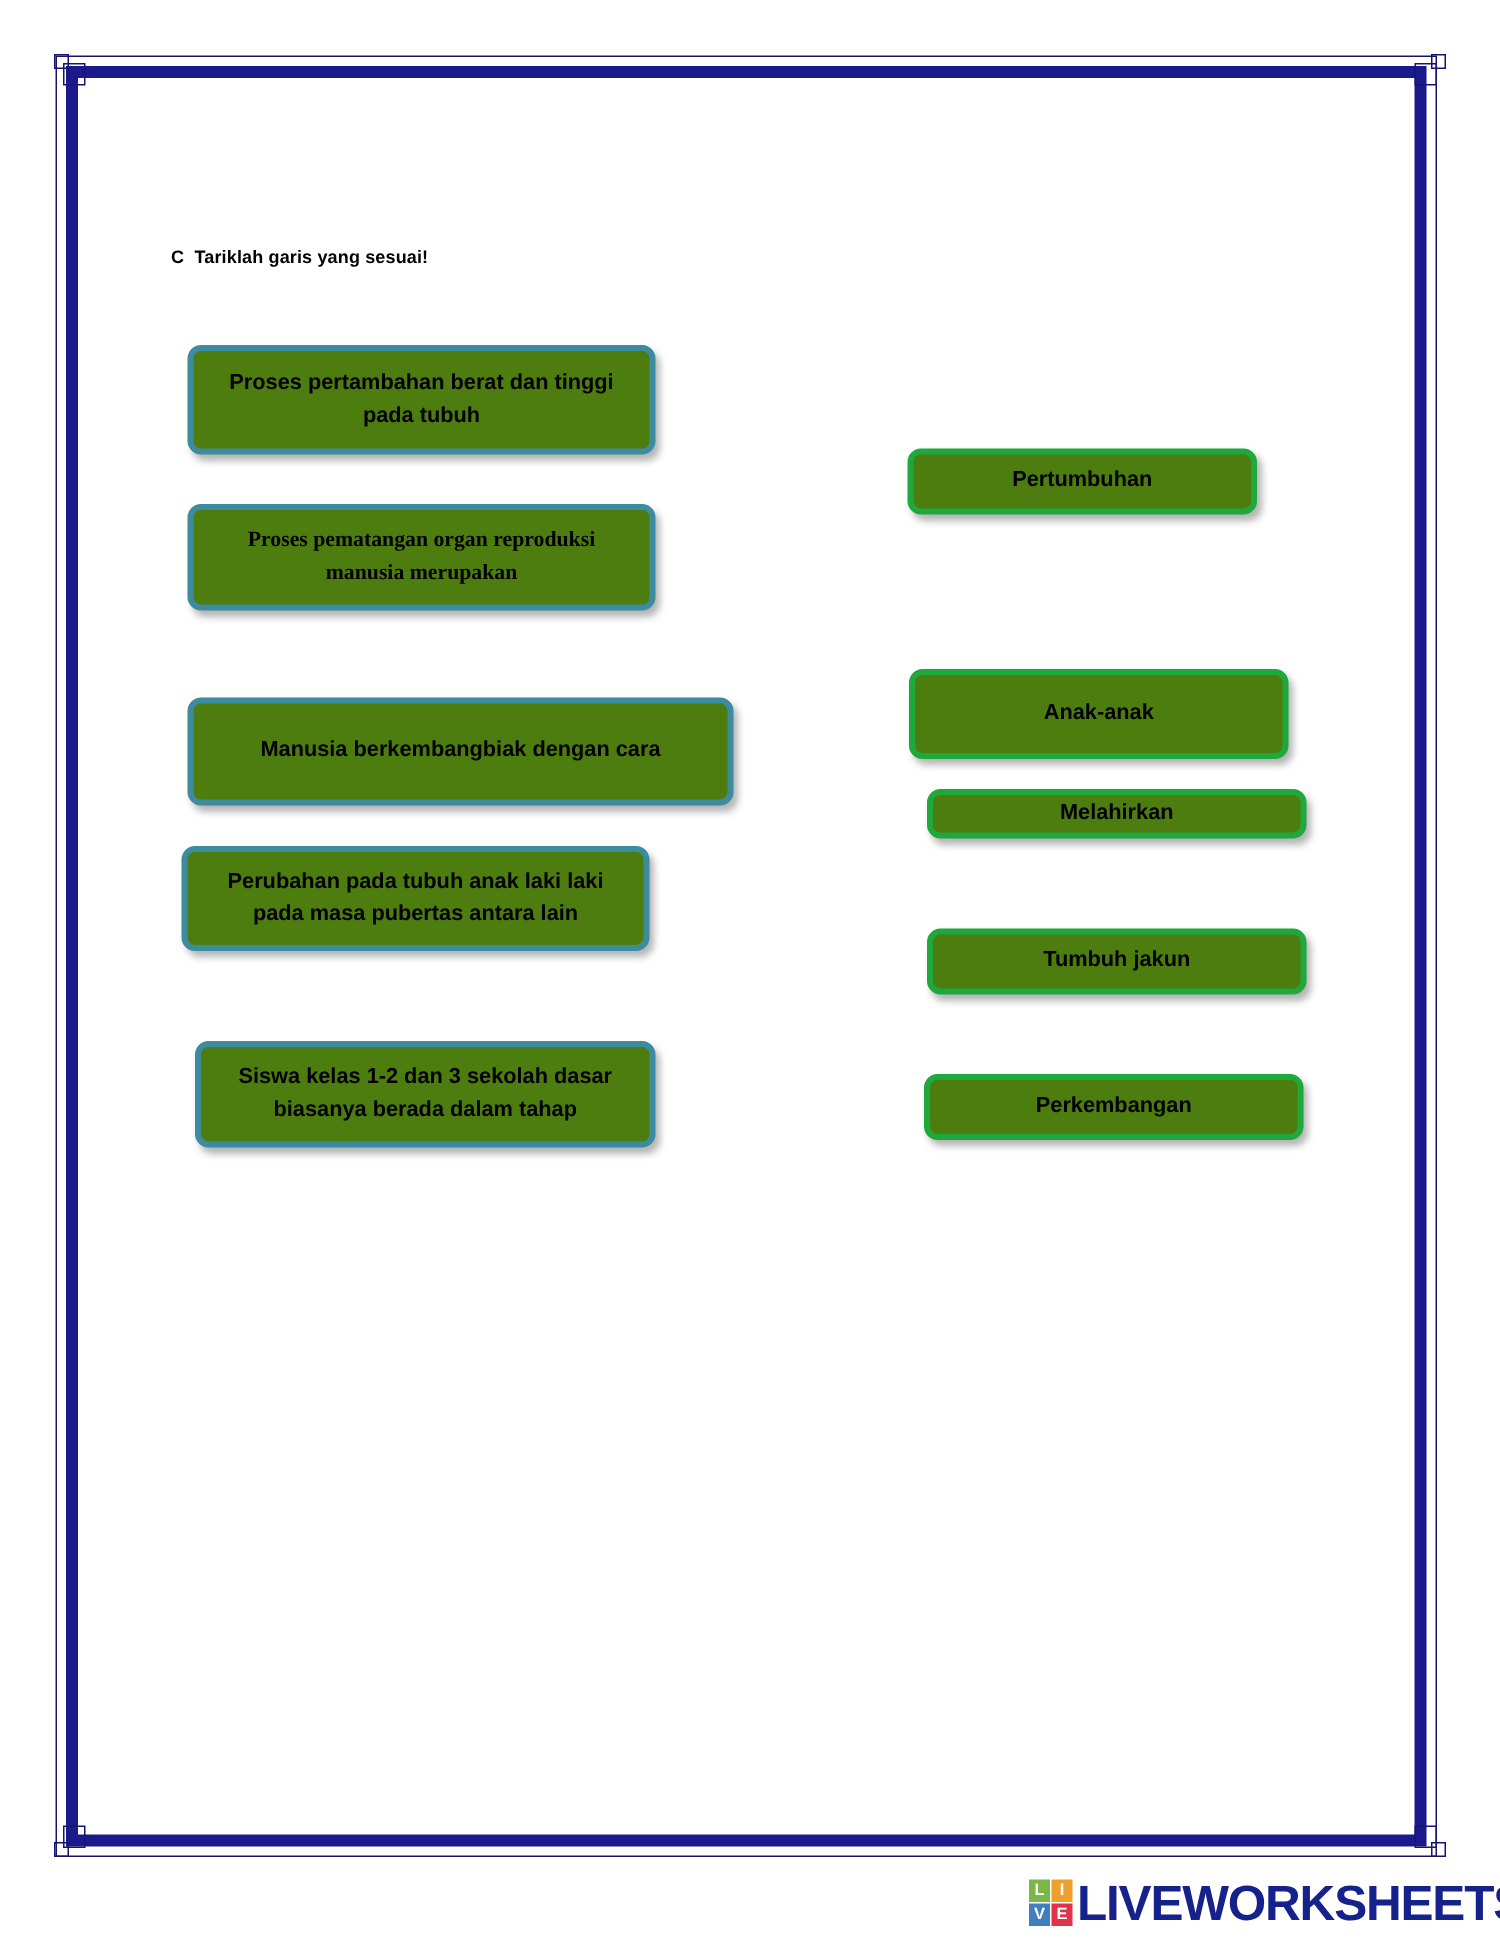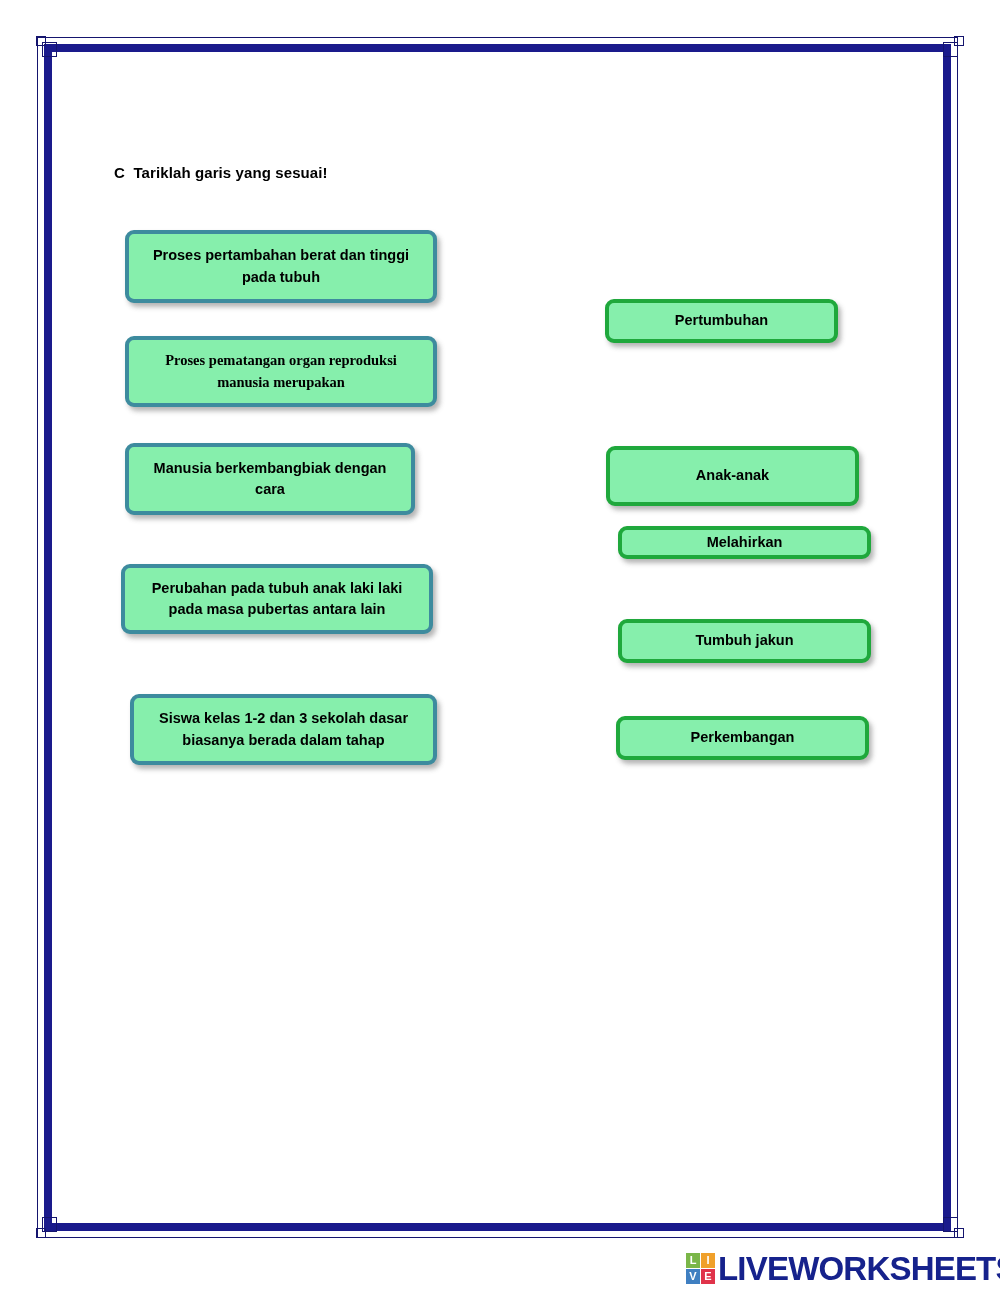--- a/index.html
+++ b/index.html
@@ -68,36 +68,36 @@
 
   .corner-br { left: 938px; top: 1212px; }
   .corner-br .sq-a { left: 5px;  top: 5px; }
   .corner-br .sq-b { left: 16px; top: 16px; }
 
   
   .heading {
     position: absolute;
     left: 114px;
     top: 164px;
-    font-size: 15px;
+    font-size: 12px;
     font-weight: bold;
     color: #000000;
     letter-spacing: 0.1px;
     white-space: pre;
   }
 
   
   .card {
     position: absolute;
     display: flex;
     align-items: center;
     justify-content: center;
     text-align: center;
     border-radius: 9px;
-    background: #86efac;
+    background: #4d7c0f;
     color: #000000;
     font-weight: bold;
     font-size: 14.5px;
     line-height: 1.45;
     padding: 4px 12px;
     box-shadow: 3px 4px 5px rgba(90, 90, 90, 0.45);
   }
   .card-left  { border: 4px solid #3d8b9e; }
   .card-right { border: 4px solid #1fa83c; }
 
@@ -157,21 +157,21 @@
     <span class="sq-a"></span>
     <span class="sq-b"></span>
   </div>
 
   <div class="heading">C  Tariklah garis yang sesuai!</div>
 
   <div class="card card-left" style="left:125px; top:230px; width:312px; height:73px;">Proses pertambahan berat dan tinggi pada tubuh</div>
 
   <div class="card card-left" style="left:125px; top:336px; width:312px; height:71px;font-family:Liberation Serif, serif;">Proses pematangan organ reproduksi manusia merupakan</div>
 
-  <div class="card card-left" style="left:125px; top:443px; width:290px; height:72px;">Manusia berkembangbiak dengan cara</div>
+  <div class="card card-left" style="left:125px; top:465px; width:364px; height:72px;">Manusia berkembangbiak dengan cara</div>
 
   <div class="card card-left" style="left:121px; top:564px; width:312px; height:70px;padding-left:12px;">Perubahan pada tubuh anak laki laki pada masa pubertas antara lain</div>
 
   <div class="card card-left" style="left:130px; top:694px; width:307px; height:71px;">Siswa kelas 1-2 dan 3 sekolah dasar biasanya berada dalam tahap</div>
 
   <div class="card card-right" style="left:605px; top:299px; width:233px; height:44px;">Pertumbuhan</div>
 
   <div class="card card-right" style="left:606px; top:446px; width:253px; height:60px;">Anak-anak</div>
 
   <div class="card card-right" style="left:618px; top:526px; width:253px; height:33px;">Melahirkan</div>

